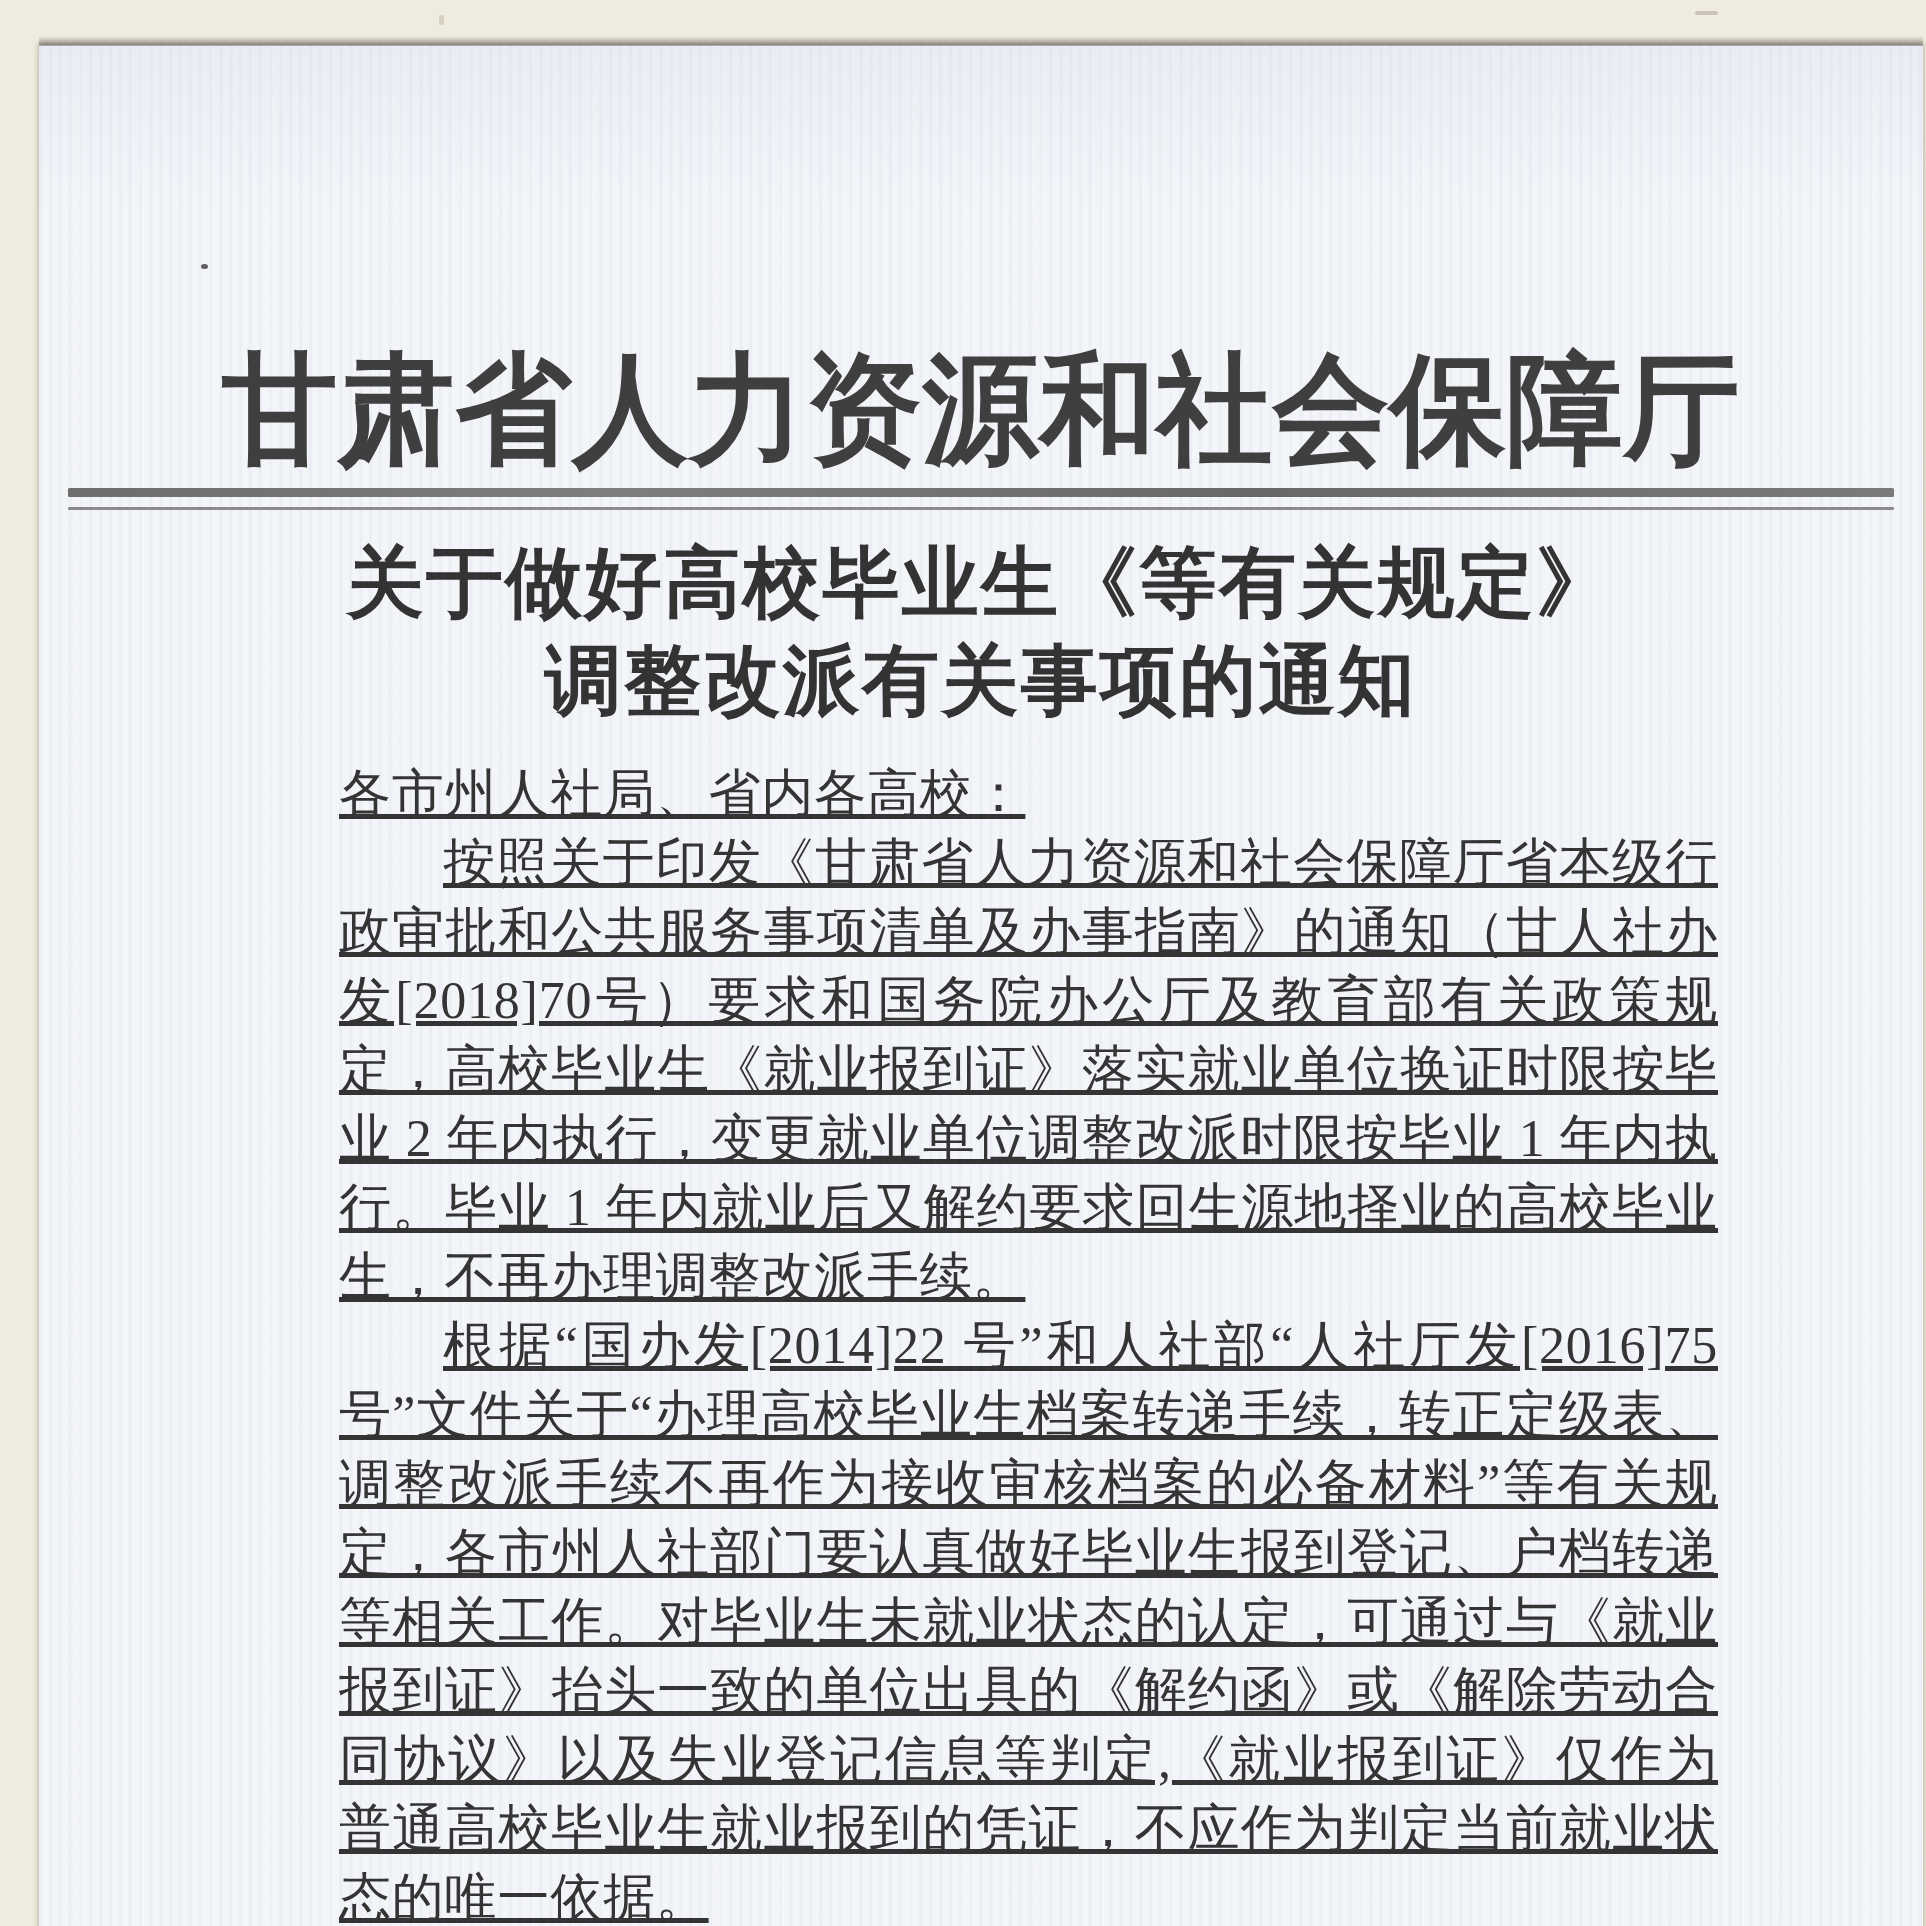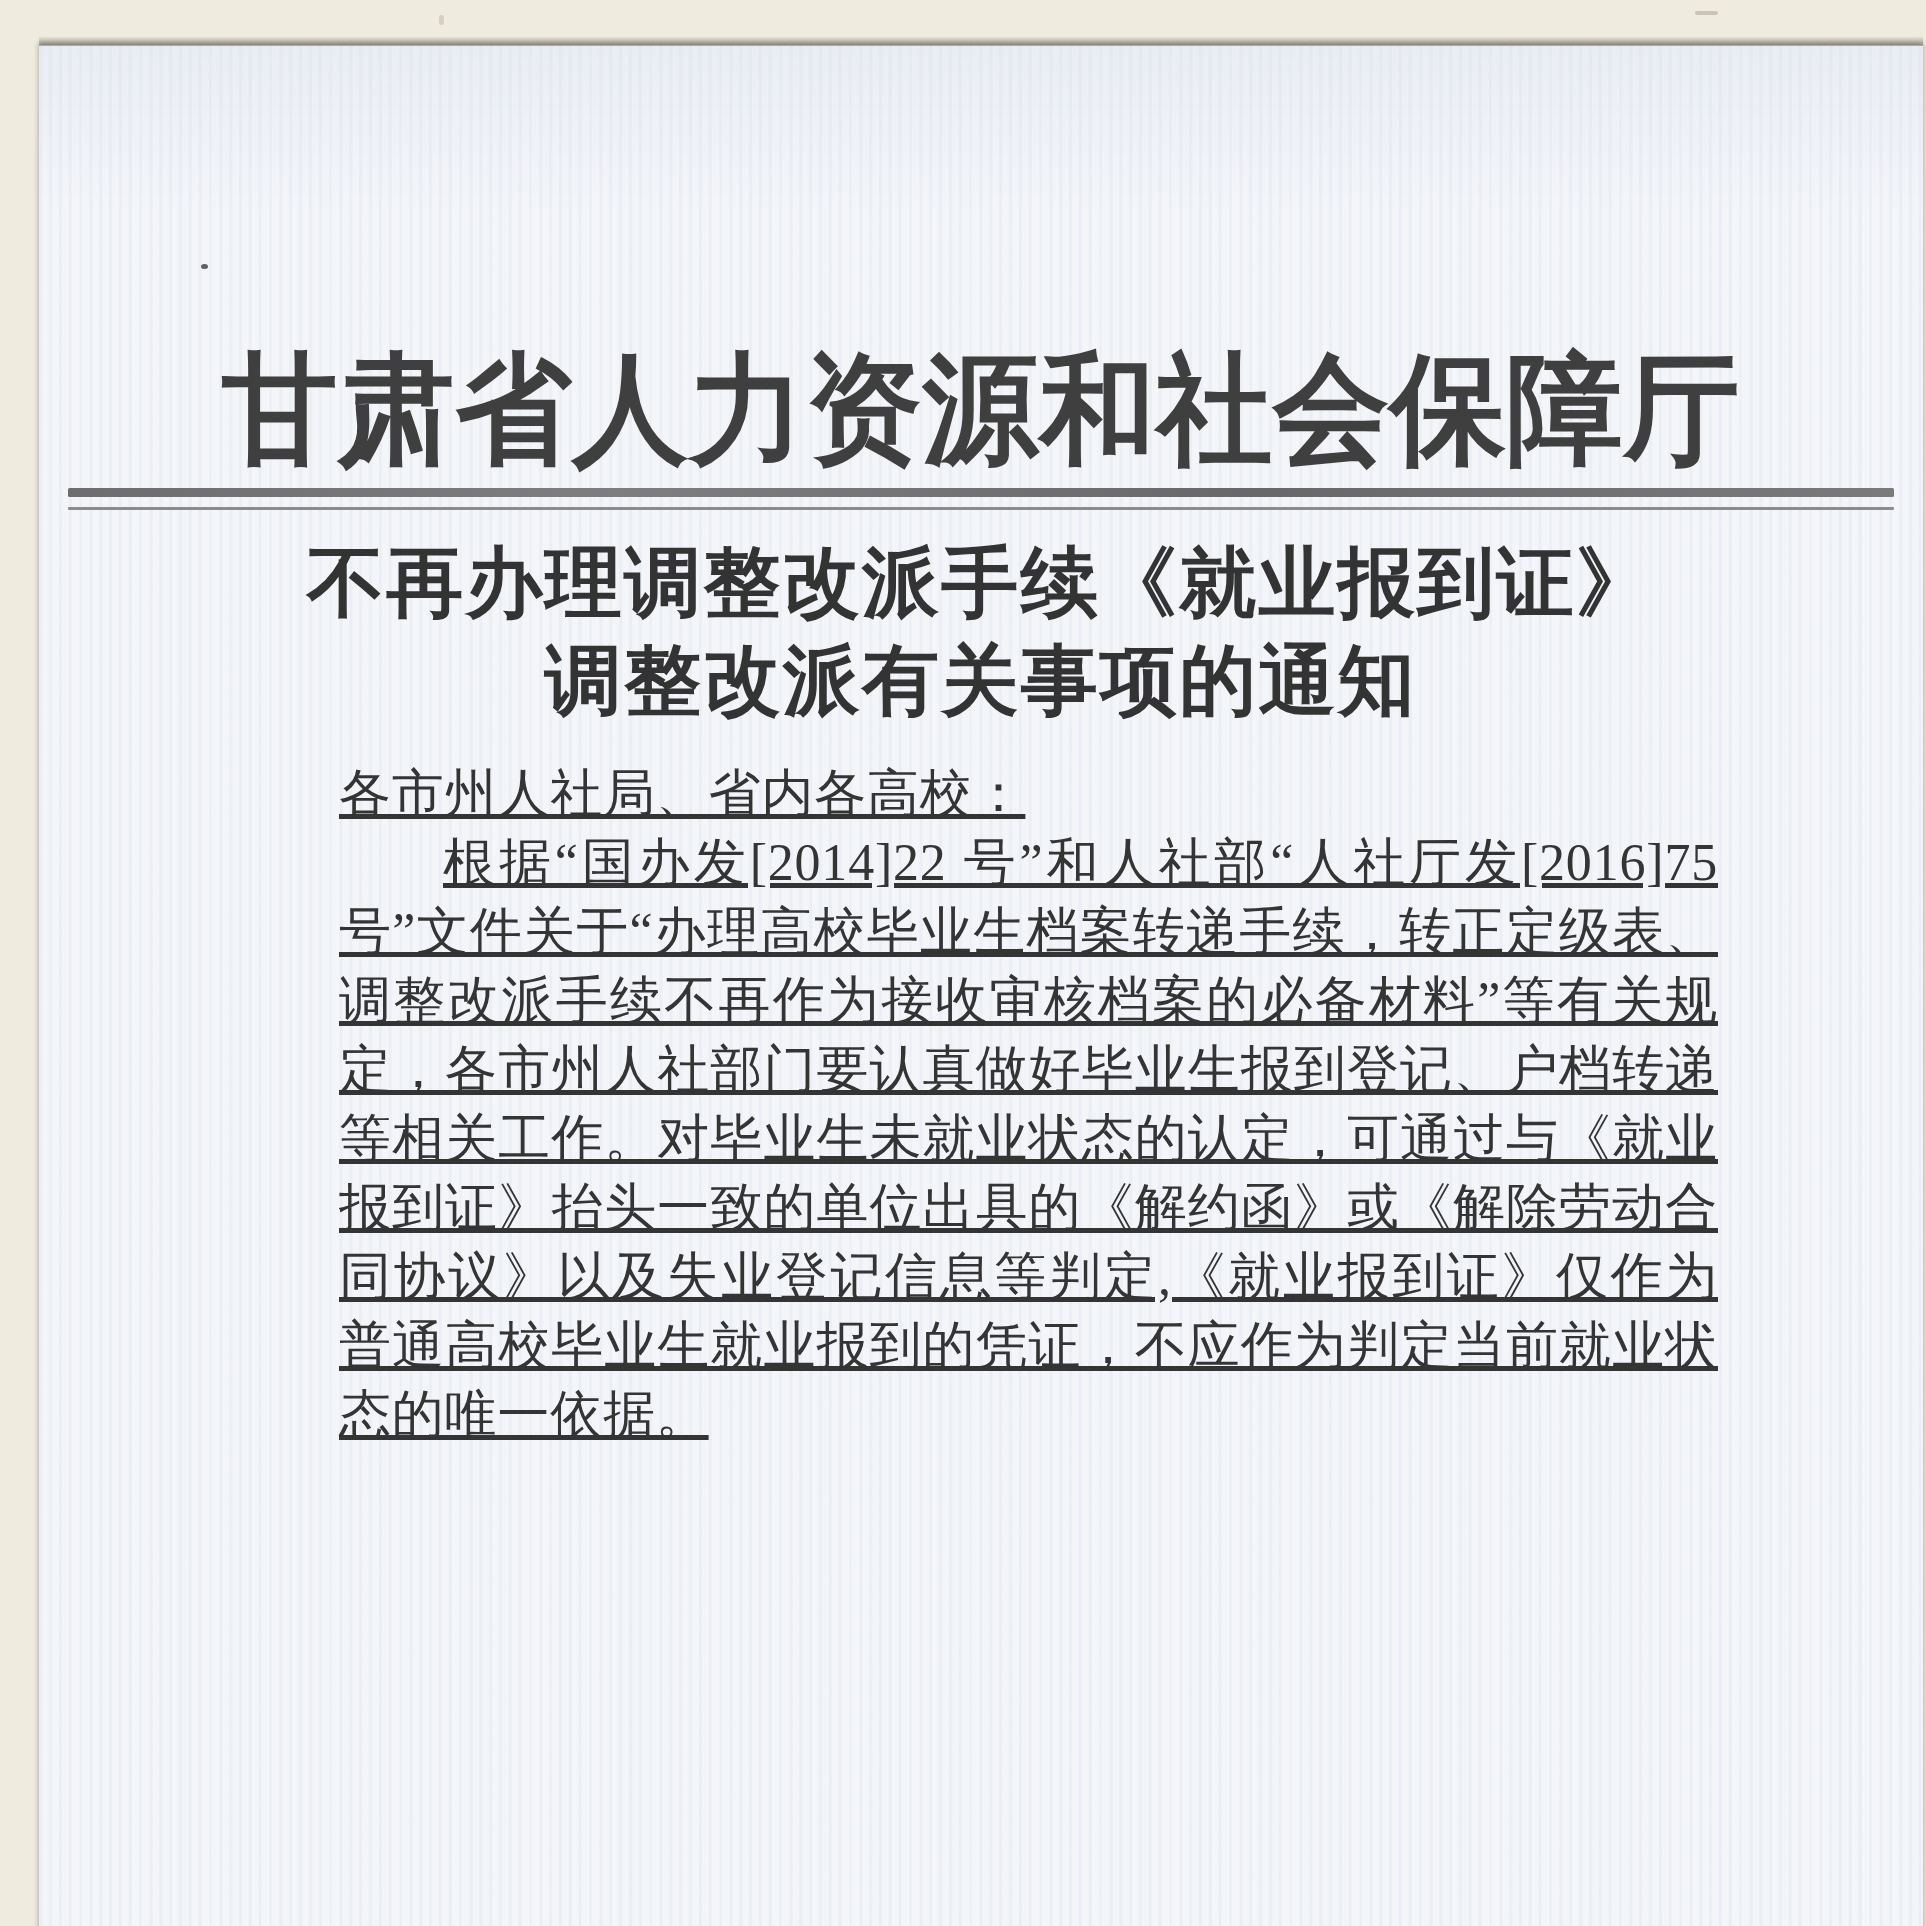--- a/index.html
+++ b/index.html
@@ -71,23 +71,24 @@
 
 <div class="paper">
   <div class="paper-top-shade"></div>
 
   <div class="speck" style="left:162px;top:218px;width:7px;height:5.4px;opacity:.8;"></div>
 
   <div class="letterhead">甘肃省人力资源和社会保障厅</div>
   <div class="rule-thick"></div>
   <div class="rule-thin"></div>
 
-  <div class="doc-title line1">不再办理调整改派手续《就业报到证》</div>
+  <div class="doc-title line1">关于做好高校毕业生《等有关规定》</div>
   <div class="doc-title line2">调整改派有关事项的通知</div>
 
   <div class="body-text">
     <p class="salutation">各市州人社局、省内各高校：</p>
+    <p>按照关于印发《甘肃省人力资源和社会保障厅省本级行政审批和公共服务事项清单及办事指南》的通知（甘人社办发[2018]70号）要求和国务院办公厅及教育部有关政策规定，高校毕业生《就业报到证》落实就业单位换证时限按毕业 2 年内执行，变更就业单位调整改派时限按毕业 1 年内执行。毕业 1 年内就业后又解约要求回生源地择业的高校毕业生，不再办理调整改派手续。</p>
     <p>根据“国办发[2014]22 号”和人社部“人社厅发[2016]75 号”文件关于“办理高校毕业生档案转递手续，转正定级表、调整改派手续不再作为接收审核档案的必备材料”等有关规定，各市州人社部门要认真做好毕业生报到登记、户档转递等相关工作。对毕业生未就业状态的认定，可通过与《就业报到证》抬头一致的单位出具的《解约函》或《解除劳动合同协议》以及失业登记信息等判定,《就业报到证》仅作为普通高校毕业生就业报到的凭证，不应作为判定当前就业状态的唯一依据。</p>
 
   </div>
 
 </div>
 
 
 </body></html>

